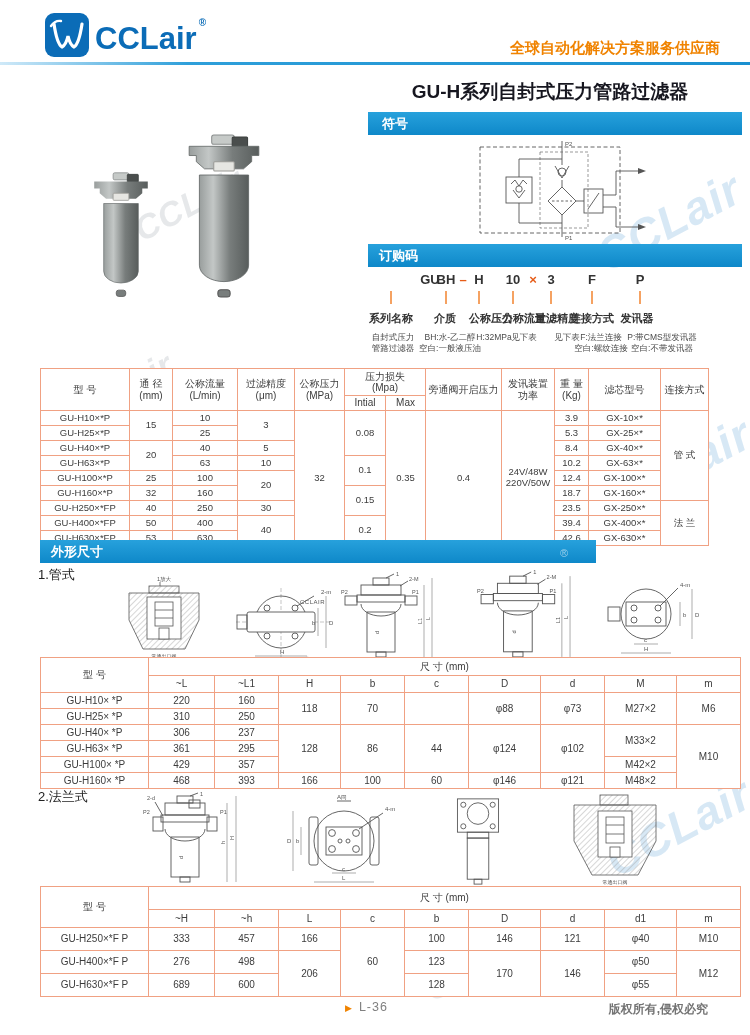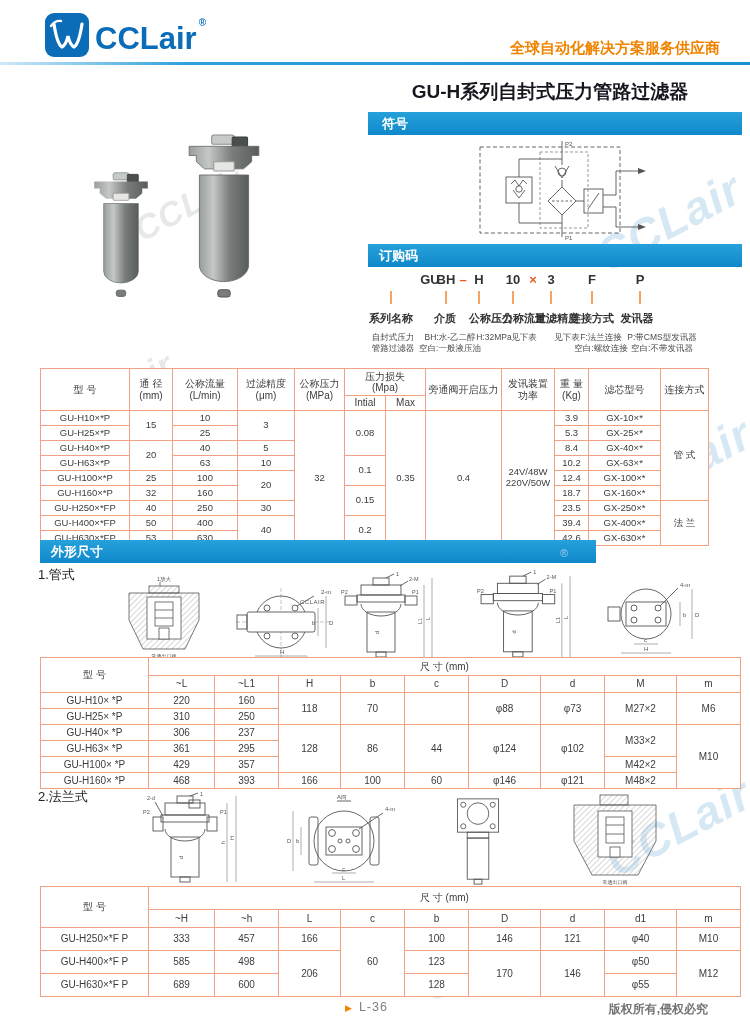--- a/index.html
+++ b/index.html
@@ -680,21 +680,21 @@
       <td>166</td>
       <td rowspan="3">60</td>
       <td>100</td>
       <td>146</td>
       <td>121</td>
       <td>φ40</td>
       <td>M10</td>
     </tr>
     <tr class="dr">
       <td>GU-H400×*F P</td>
-      <td>585</td>
+      <td>276</td>
       <td>498</td>
       <td rowspan="2">206</td>
       <td>123</td>
       <td rowspan="2">170</td>
       <td rowspan="2">146</td>
       <td>φ50</td>
       <td rowspan="2">M12</td>
     </tr>
     <tr class="dr">
       <td>GU-H630×*F P</td>

